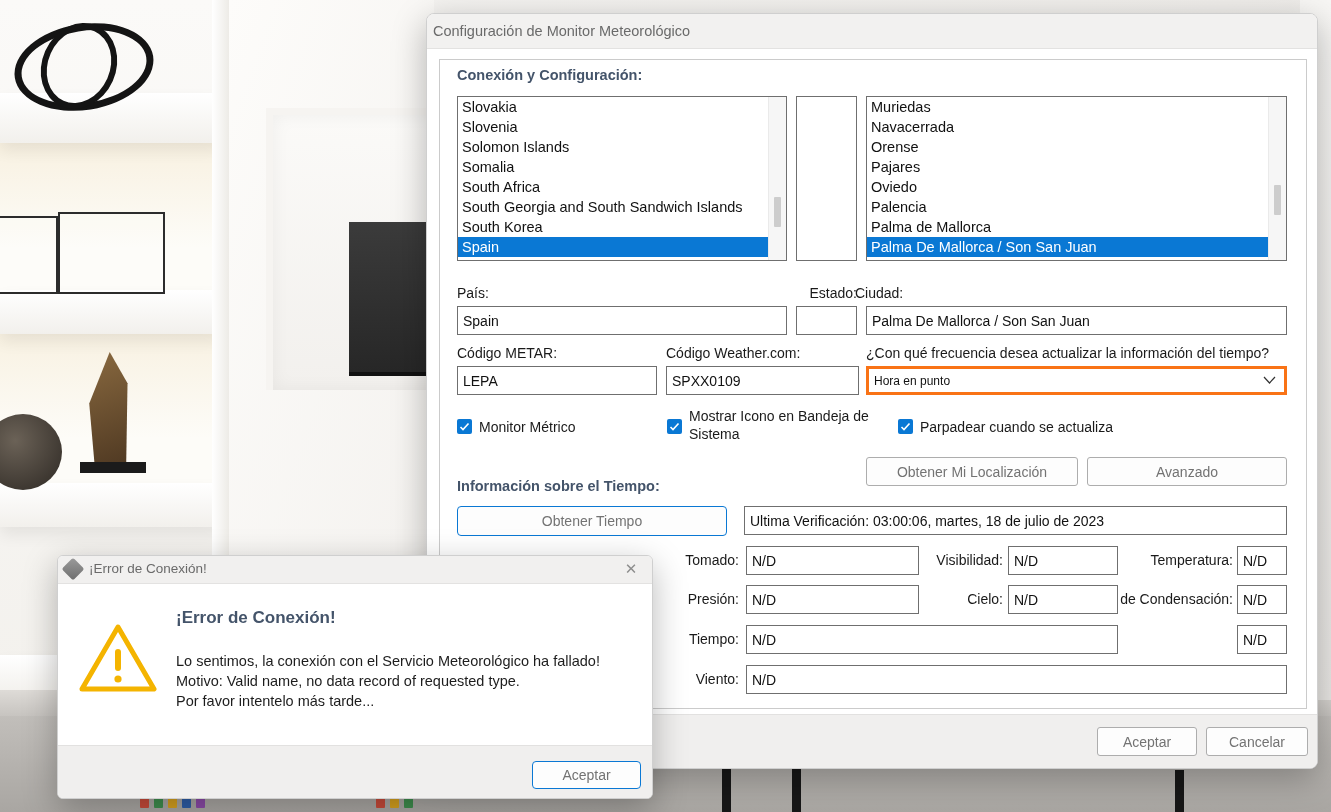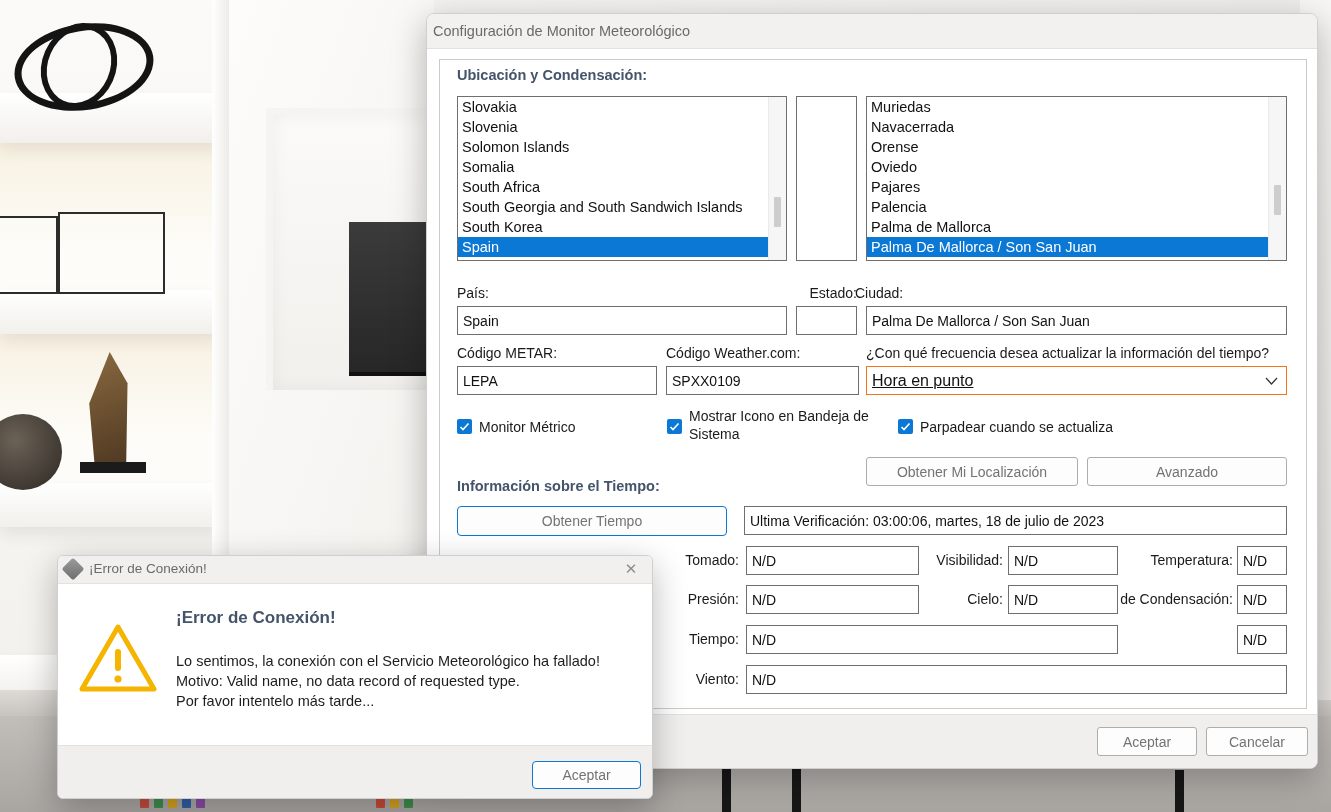--- a/index.html
+++ b/index.html
@@ -57,22 +57,22 @@
   .listbox{position:absolute;border:1px solid #6f6f6f;background:#fff;box-sizing:border-box;overflow:hidden;}
   .litem{height:20px;line-height:20px;font-size:14.5px;color:#111;padding:0 4px;white-space:nowrap;overflow:hidden;}
   .litem.sel{background:#0a78d4;color:#fff;}
   .sbar{position:absolute;top:0;bottom:0;width:17px;background:#f6f6f6;border-left:1px solid #eaeaea;}
   .sthumb{position:absolute;width:7px;border-radius:1px;background:#cdcdcd;left:5px;}
   .btn{position:absolute;box-sizing:border-box;border:1px solid #adadad;background:#fdfdfd;border-radius:3px;
       font-size:14px;color:#737373;display:flex;align-items:center;justify-content:center;white-space:nowrap;}
   .btn.focus{border-color:#0a78d4;border-radius:4px;}
   .cbx{position:absolute;width:15px;height:15px;border-radius:2px;background:#0a78d4;}
   .cbx svg{display:block;}
-  .combo{position:absolute;border:1px solid #f97316;background:#fff;box-sizing:border-box;
-      display:flex;align-items:center;font-size:16px;color:#111;padding:0 5px;text-decoration:underline;}
+  .combo{position:absolute;border:3px solid #f97316;background:#fff;box-sizing:border-box;
+      display:flex;align-items:center;font-size:12px;color:#111;padding:0 5px;}
   .combo .chev{position:absolute;right:8px;top:50%;transform:translateY(-50%);}
   .footer{position:absolute;left:0;right:0;bottom:0;background:#f0efee;border-top:1px solid #e2e1e0;}
 
   
   #mainDlg{left:426px;top:13px;width:890px;height:754px;}
   #mainDlg .titlebar{height:34px;}
   #mainDlg .title-text{left:6px;top:9px;}
 
   
   #errDlg{left:57px;top:555px;width:594px;height:242px;border-radius:6px;}
@@ -126,21 +126,21 @@
   </div>
 
   <div class="win" id="mainDlg">
 
     <div class="titlebar">
       <span class="title-text">Configuración de Monitor Meteorológico</span>
     </div>
 
     <div class="groupbox" style="left:12px;top:45px;width:866px;height:648px;"></div>
 
-    <div class="grouptitle" style="left:30px;top:53px;">Ubicación y Condensación:</div>
+    <div class="grouptitle" style="left:30px;top:53px;">Conexión y Configuración:</div>
 
     <div class="listbox" style="left:30px;top:82px;width:330px;height:165px;">
       <div class="litem">Slovakia</div>
       <div class="litem">Slovenia</div>
       <div class="litem">Solomon Islands</div>
       <div class="litem">Somalia</div>
       <div class="litem">South Africa</div>
       <div class="litem">South Georgia and South Sandwich Islands</div>
       <div class="litem">South Korea</div>
       <div class="litem sel">Spain</div>
@@ -148,22 +148,22 @@
         <div class="sthumb" style="top:100px;height:30px;"></div>
       </div>
     </div>
 
     <div class="listbox" style="left:369px;top:82px;width:61px;height:165px;"></div>
 
     <div class="listbox" style="left:439px;top:82px;width:421px;height:165px;">
       <div class="litem">Muriedas</div>
       <div class="litem">Navacerrada</div>
       <div class="litem">Orense</div>
+      <div class="litem">Pajares</div>
       <div class="litem">Oviedo</div>
-      <div class="litem">Pajares</div>
       <div class="litem">Palencia</div>
       <div class="litem">Palma de Mallorca</div>
       <div class="litem sel">Palma De Mallorca / Son San Juan</div>
       <div class="sbar" style="right:0;">
         <div class="sthumb" style="top:88px;height:30px;"></div>
       </div>
     </div>
 
     <div class="lbl" style="left:30px;top:270px;height:18px;line-height:18px;">País:</div>
     <div class="lbl" style="left:369px;top:270px;width:61px;height:18px;line-height:18px;text-align:right;">Estado:</div>

